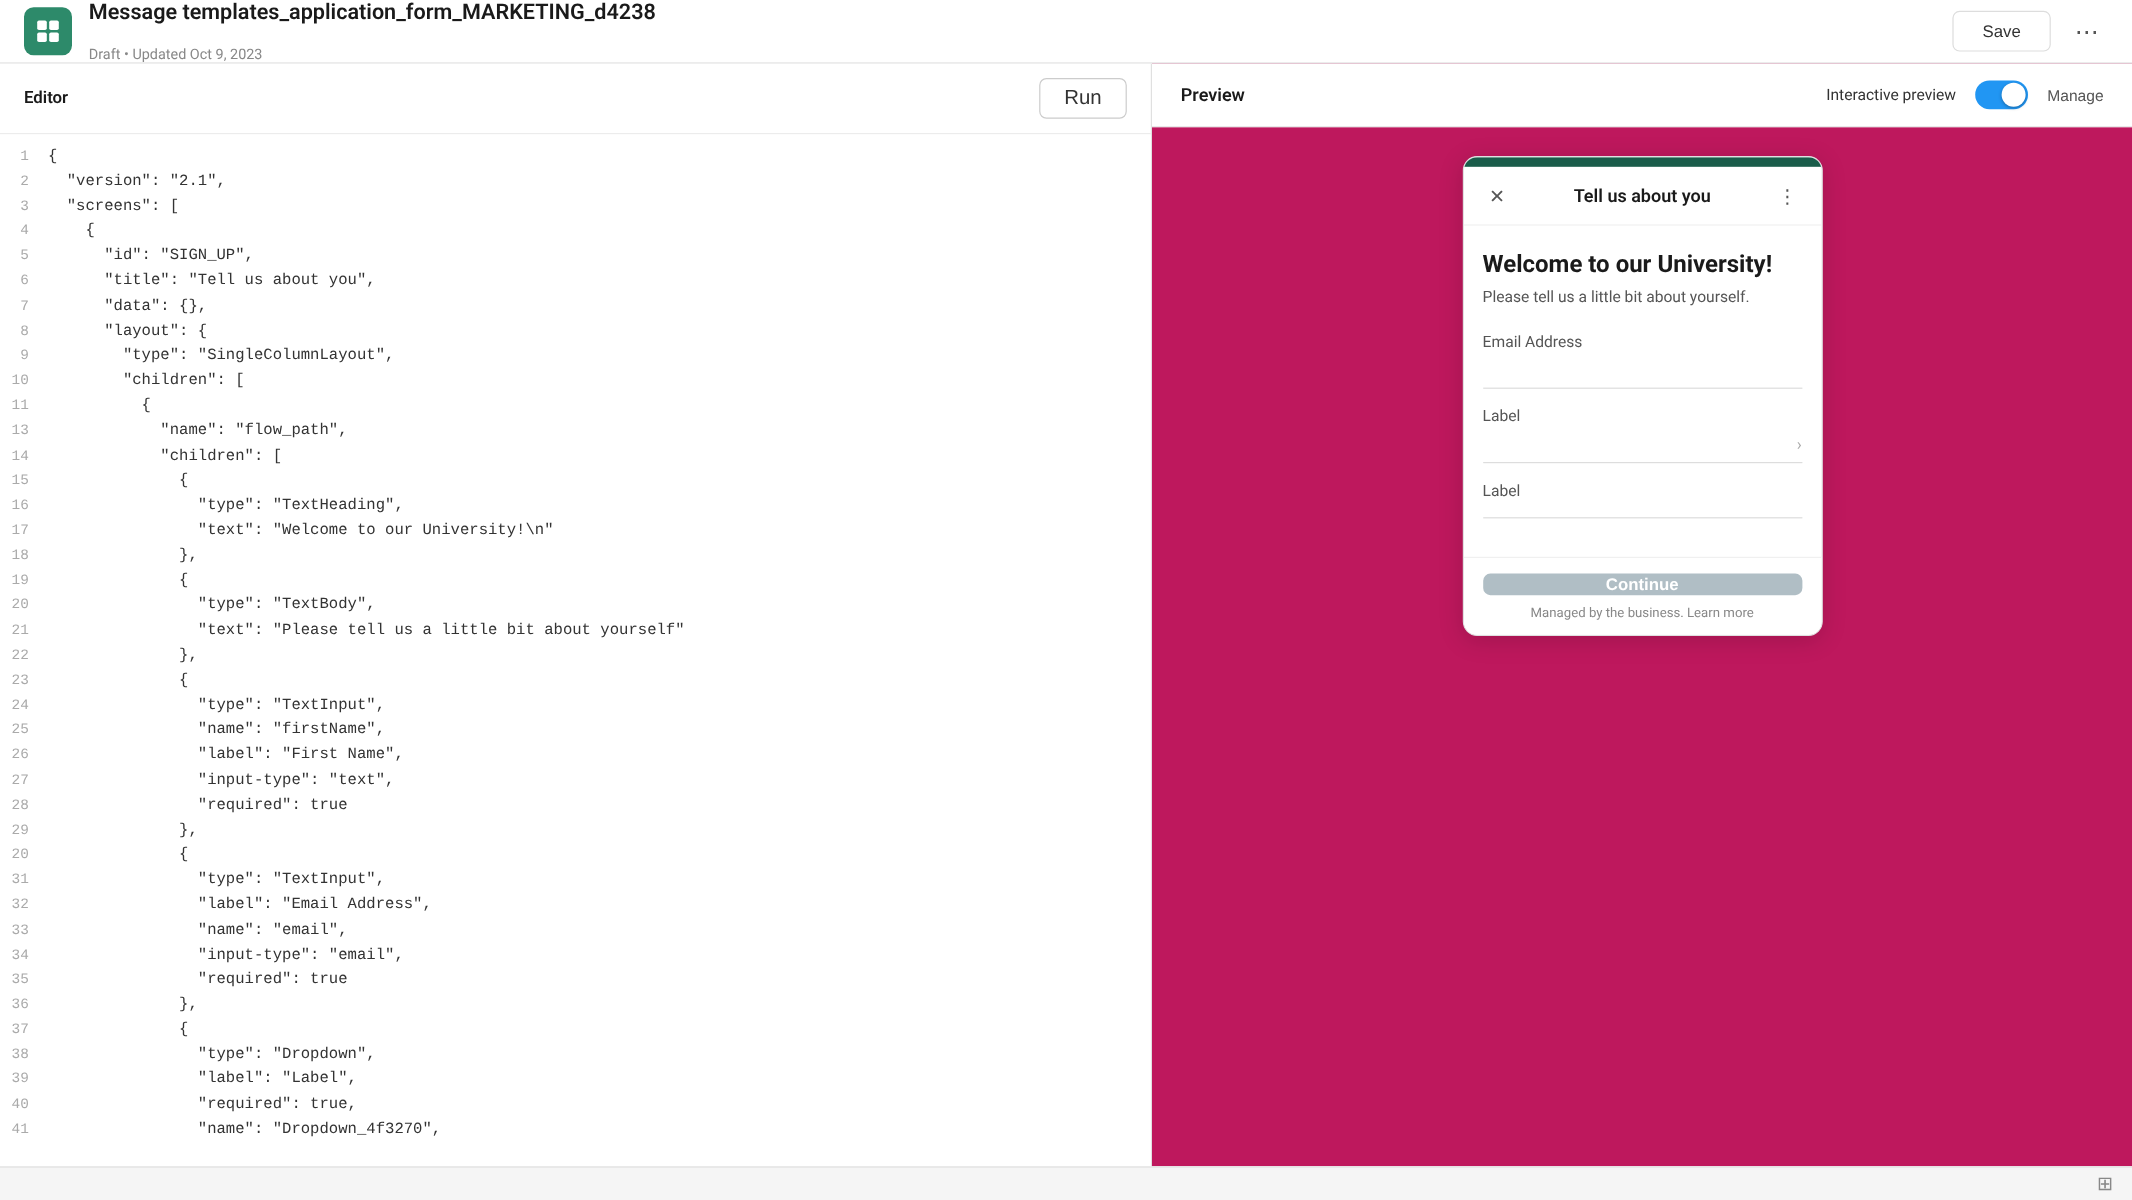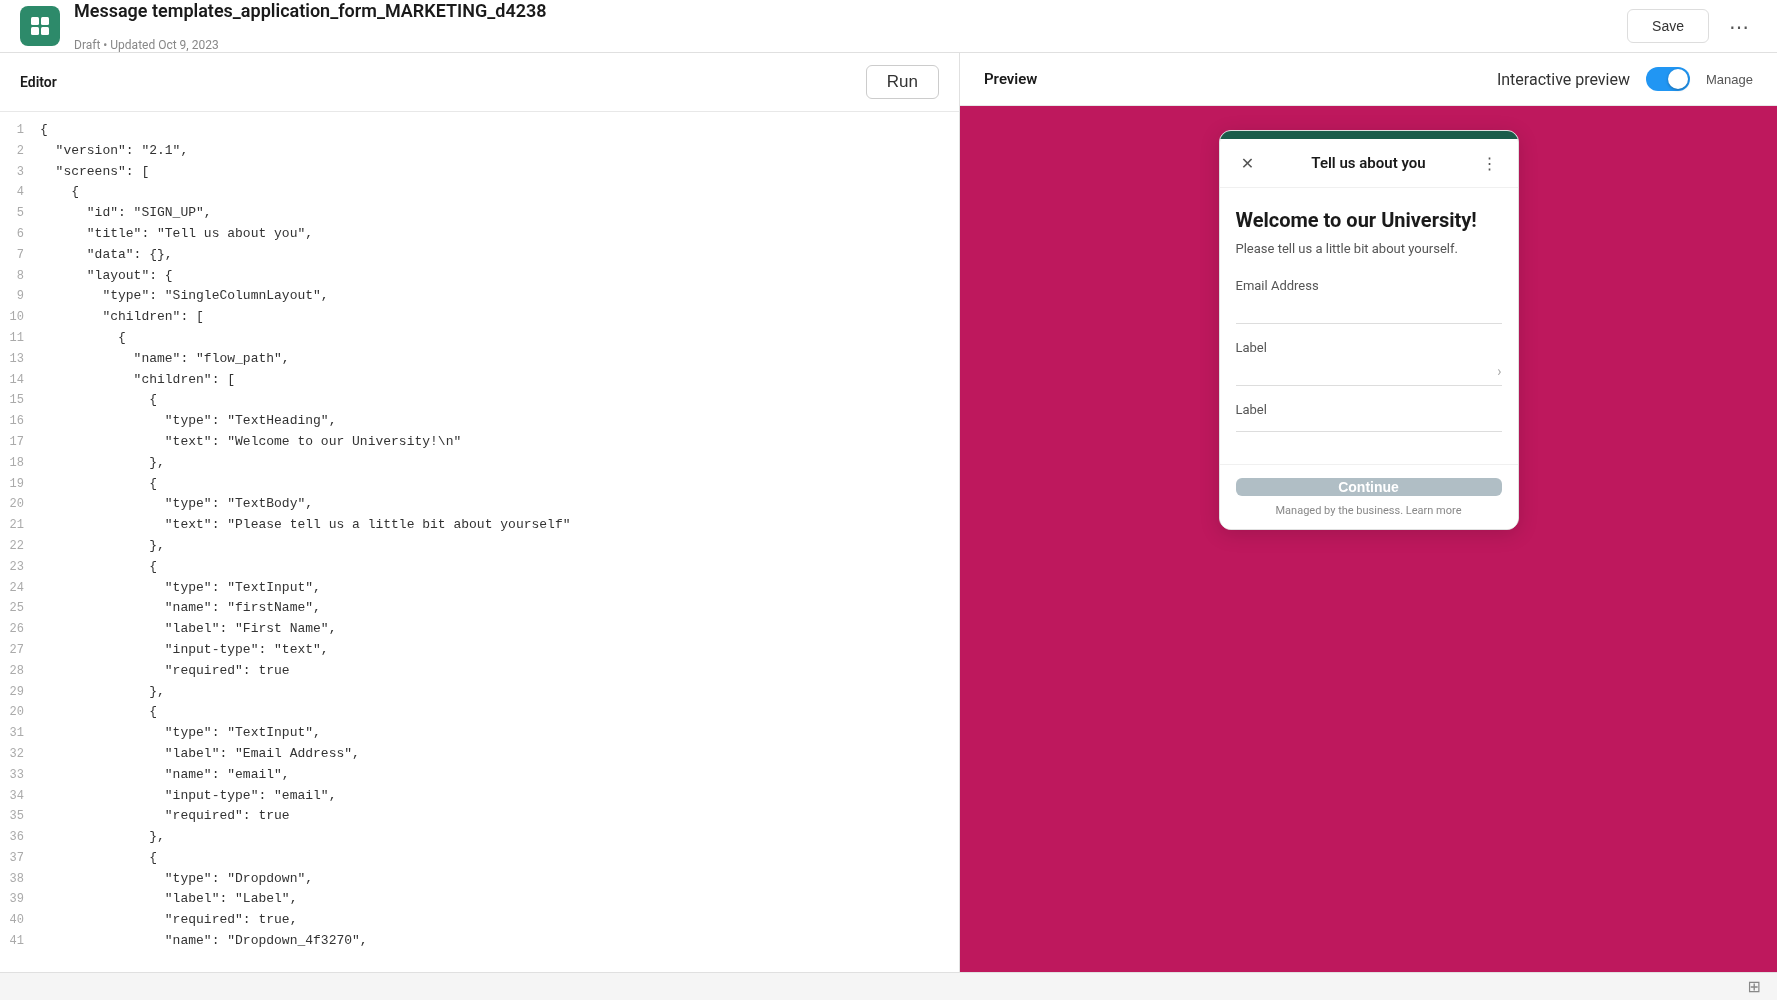--- a/index.html
+++ b/index.html
@@ -175,21 +175,21 @@
       font-size: 15px;
       font-weight: 600;
       color: #1a1a1a;
     }
     .preview-controls {
       display: flex;
       align-items: center;
       gap: 16px;
     }
     .interactive-preview-label {
-      font-size: 16px;
+      font-size: 13px;
       color: #333;
     }
     .toggle-switch {
       position: relative;
       width: 44px;
       height: 24px;
       display: inline-block;
       cursor: pointer;
     }
     .toggle-track {

